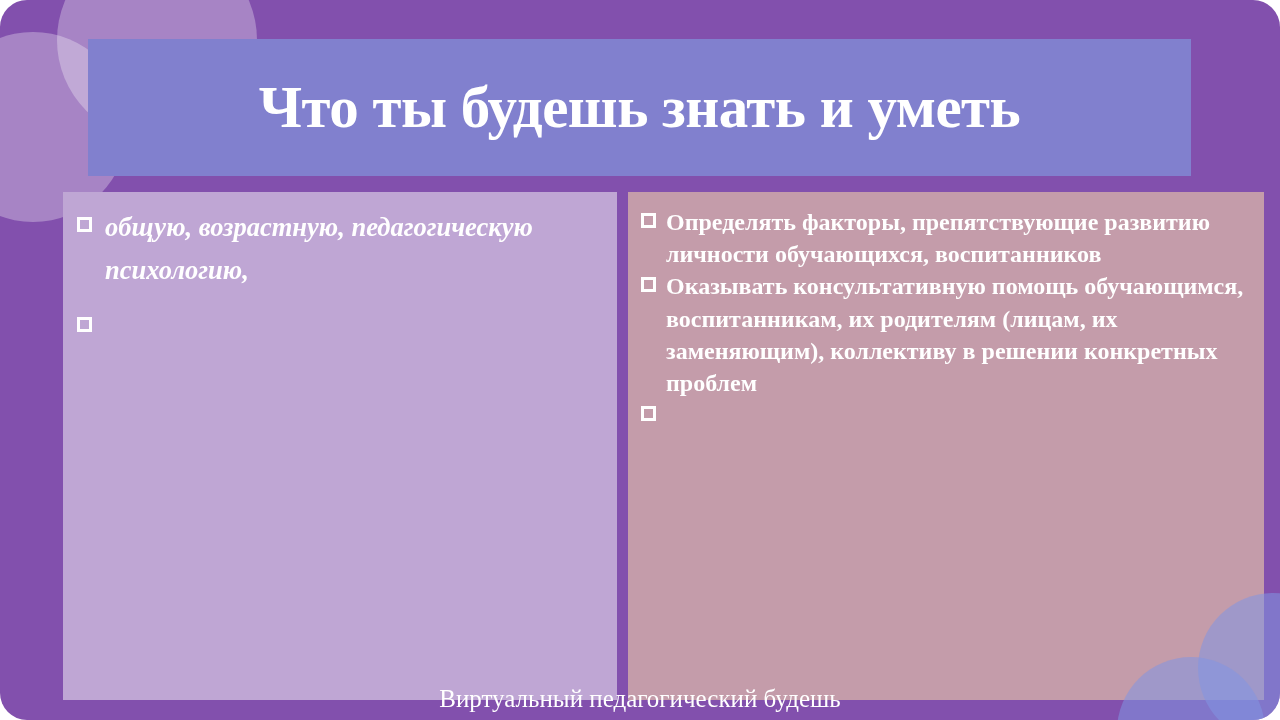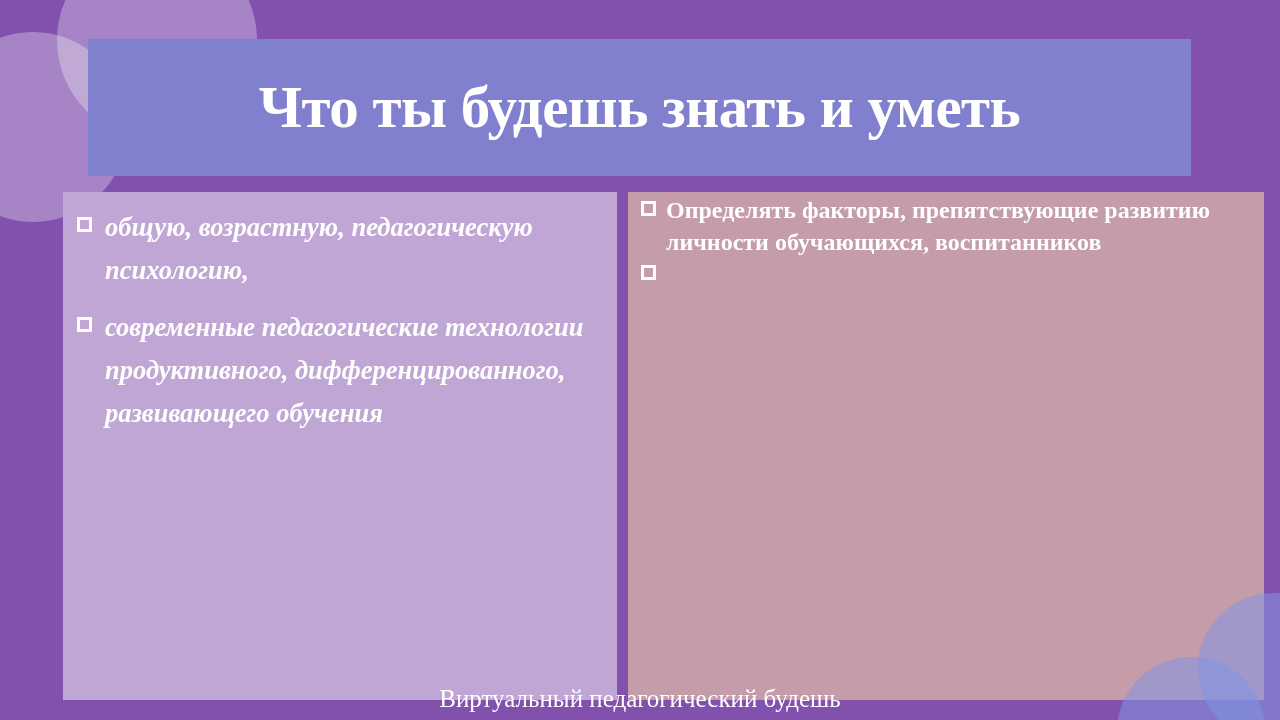--- a/index.html
+++ b/index.html
@@ -7,20 +7,21 @@
     padding: 0;
     background: #ffffff;
   }
   #slide {
     position: relative;
     width: 1280px;
     height: 720px;
     overflow: hidden;
     background: #8250ad;
     font-family: "Liberation Serif", "DejaVu Serif", serif;
+    border-radius: 27px;
   }
 
   
   .deco {
     position: absolute;
     border-radius: 50%;
     pointer-events: none;
   }
   .deco-tl-a {
     left: 57px;  top: -60px;
@@ -75,21 +76,21 @@
   .box-left {
     left: 63px;
     width: 554px;
     background: #bfa6d4;
     padding: 14px 10px 0 14px;
   }
   .box-right {
     left: 628px;
     width: 636px;
     background: #c49caa;
-    padding: 2px 6px 0 10px;
+    padding: 14px 6px 0 10px;
   }
 
   ul.bullets {
     list-style: none;
     margin: 0;
     padding: 0;
     color: #ffffff;
   }
   ul.bullets li {
     position: relative;
@@ -163,35 +164,35 @@
 
   <div class="box box-left">
     <ul class="bullets">
       <li>
         <span class="bullet-box"></span>
         <span>общую, возрастную, педагогическую психологию,</span>
       </li>
       <li>
         <span class="bullet-box"></span>
       </li>
-      <li>
-        <span class="bullet-box"></span>
-        <span>современные педагогические технологии продуктивного, дифференцированного, развивающего обучения</span>
-      </li>
     </ul>
   </div>
 
   <div class="box box-right">
     <ul class="bullets">
       <li>
         <span class="bullet-box"></span>
         <span>Определять факторы, препятствующие развитию личности обучающихся, воспитанников</span>
       </li>
       <li>
         <span class="bullet-box"></span>
+        <span>Оказывать консультативную помощь обучающимся, воспитанникам, их родителям (лицам, их заменяющим), коллективу в решении конкретных проблем</span>
+      </li>
+      <li>
+        <span class="bullet-box"></span>
       </li>
       <li>
         <span class="bullet-box"></span>
       </li>
     </ul>
   </div>
 
   <div class="deco deco-br-a"></div>
   <div class="deco deco-br-b"></div>
 

